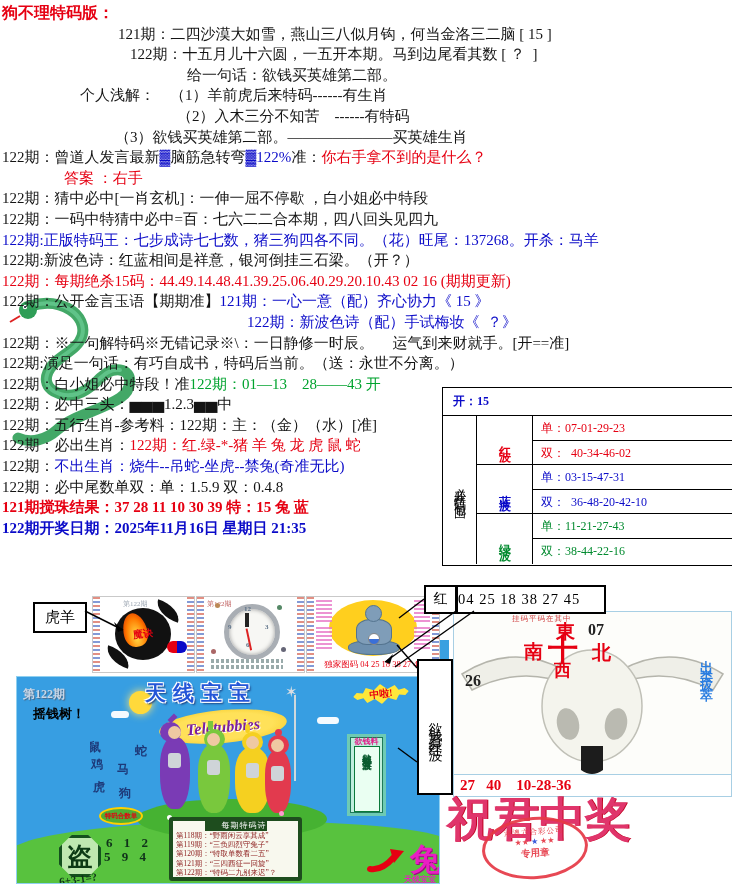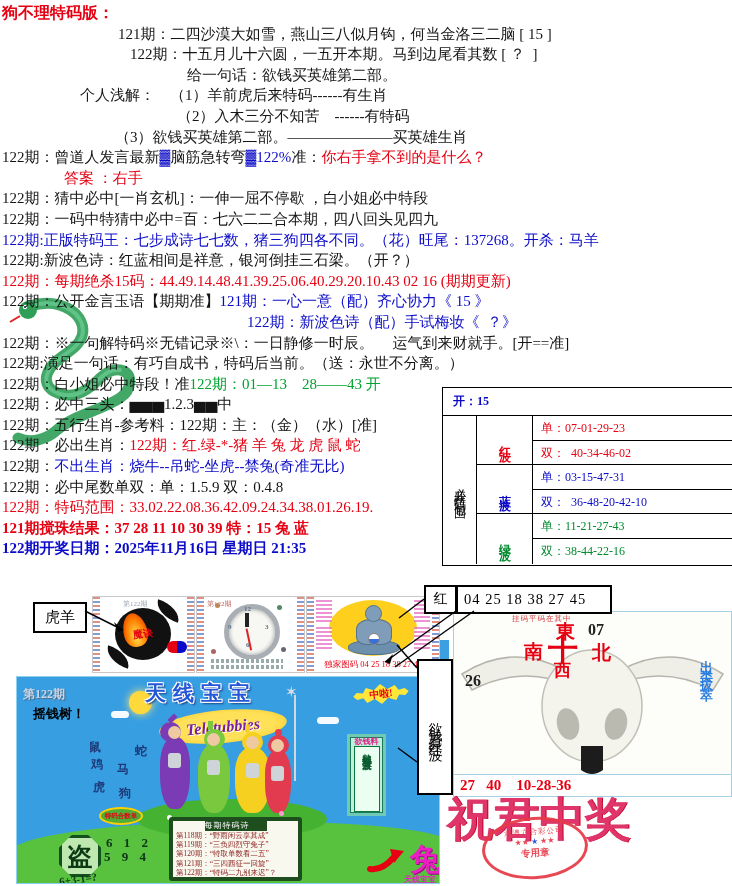--- a/index.html
+++ b/index.html
@@ -28,21 +28,21 @@
   .nob{border-bottom:none !important;}
   .val{border-bottom:1px solid #000;padding-left:8px;line-height:24.6px;white-space:pre;}
   .vtext{writing-mode:vertical-rl;text-orientation:upright;margin:auto;letter-spacing:4px;}
   .c-r{color:#e60012}.c-b{color:#0a0ac8}.c-g{color:#008a2e}
   
   .huyang{position:absolute;left:33px;top:602px;width:50px;height:27px;border:2px solid #000;background:#fff;
           text-align:center;font-size:15px;line-height:26px;z-index:2;}
   .hongbox{position:absolute;left:424px;top:585px;width:29px;height:25px;border:2px solid #000;background:#fff;
            text-align:center;font-size:14px;line-height:24px;z-index:3;}
   .numbox{position:absolute;left:456px;top:585px;width:146px;height:25px;border:2px solid #000;background:#fff;
-          font-size:14.5px;line-height:24px;padding-left:6px;letter-spacing:1px;z-index:3;white-space:pre;}
+          font-size:14.5px;line-height:24px;letter-spacing:1px;z-index:3;white-space:pre;}
   .yuqian{position:absolute;left:417px;top:659px;width:32px;height:132px;border:2px solid #000;background:#fff;
           display:flex;z-index:3;}
   .yuqian .vtext{font-size:14px;letter-spacing:5px;}
   
   .thumb{position:absolute;top:596px;height:75px;background:#fff;border:1px solid #c9c9c9;z-index:2;overflow:hidden;}
   .thumb::before,.thumb::after{content:"";position:absolute;top:0;bottom:0;width:7px;
      background:repeating-linear-gradient(180deg,#d86a5a 0 2px,#fff 2px 4px,#5a78c8 4px 6px,#fff 6px 8px);opacity:.75;}
   .thumb::before{left:0}.thumb::after{right:0}
   #thumb1{left:92px;width:101px}
   #thumb2{left:196px;width:107px}
@@ -133,21 +133,21 @@
      box-shadow:inset 0 0 0 1px #1e7a5a;box-sizing:border-box;}
   .p-frame-h{position:static;display:block;font-size:8px;color:#e0218a;font-weight:bold;text-align:center;line-height:9px;}
   .p-frame-box{position:static;display:flex;margin:0 auto;width:24px;height:64px;border:1.5px solid #0a7a3a;background:#eafff2;}
   .p-frame-box span{position:static;margin:0 auto;writing-mode:vertical-rl;text-orientation:upright;
      font-size:9.5px;color:#0a5c2f;font-weight:bold;letter-spacing:1px;}
   .p-oval{left:82px;top:130px;width:40px;height:14px;border:2px solid #ffd000;border-radius:50%;
      background:#4fae35;color:#e60012;font-size:6.5px;font-weight:bold;text-align:center;line-height:13px;white-space:nowrap;}
   .p-board{left:152px;top:140px;width:133px;height:64px;background:#f8f8ee;border:4px solid #1e4d1e;
      border-radius:3px;box-sizing:border-box;}
   .p-board-t{position:static;display:block;margin:0 auto;width:62px;background:#1e4d1e;color:#fff;
-     font-size:8px;text-align:left;line-height:10px;letter-spacing:1px;}
+     font-size:8px;text-align:right;line-height:10px;letter-spacing:1px;}
   .p-board-l{position:static;display:block;font-size:7.5px;color:#8b1a1a;line-height:9.2px;
      white-space:nowrap;padding-left:3px;}
   .p-oct{left:42px;top:158px;width:42px;height:42px;background:#bfe8b0;border:3px solid #14501e;box-sizing:border-box;
      clip-path:polygon(30% 0,70% 0,100% 30%,100% 70%,70% 100%,30% 100%,0 70%,0 30%);
      text-align:center;font-size:25px;font-weight:bold;color:#0c3a14;line-height:38px;}
   .p-nums1{left:89px;top:158px;font-size:13px;font-weight:bold;color:#10331a;letter-spacing:4px;}
   .p-nums2{left:87px;top:172px;font-size:13px;font-weight:bold;color:#10331a;letter-spacing:4px;}
   .p-eq{left:42px;top:196px;font-size:11px;font-weight:bold;color:#10331a;transform:rotate(-8deg);}
   .p-rabbit{left:393px;top:162px;font-size:31px;font-weight:bold;color:#e91ec3;text-shadow:1px 1px 0 #9a0a80;}
   .p-rabbit-sub{left:387px;top:197px;font-size:8px;color:#e91ec3;font-weight:bold;}
@@ -196,21 +196,20 @@
       <div class="line "><span class="k">122期：公开金言玉语【期期准】</span><span class="b">121期：一心一意（配）齐心协力《 15 》</span></div>
       <div class="line ml245"><span class="b">122期：新波色诗（配）手试梅妆《  ？》</span></div>
       <div class="line "><span class="k">122期：※一句解特码※无错记录※\：一日静修一时辰。　 运气到来财就手。[开==准]</span></div>
       <div class="line "><span class="k">122期:演足一句话：有巧自成书，特码后当前。（送：永世不分离。）</span></div>
       <div class="line "><span class="k">122期：白小姐必中特段！准</span><span class="g">122期：01—13　28——43 开</span></div>
       <div class="line "><span class="k">122期：必中三头：▅▅▅1.2.3▅▅中</span></div>
       <div class="line "><span class="k">122期：五行生肖-参考料：122期：主：（金）（水）[准]</span></div>
       <div class="line "><span class="k">122期：必出生肖：</span><span class="r">122期：红.绿-*-猪 羊 兔 龙 虎 鼠 蛇</span></div>
       <div class="line "><span class="k">122期：</span><span class="b">不出生肖：烧牛--吊蛇-坐虎--禁兔(奇准无比)</span></div>
       <div class="line "><span class="k">122期：必中尾数单双：单：1.5.9 双：0.4.8</span></div>
-      <div class="line "><span class="r">122期：特码范围：33.02.22.08.36.42.09.24.34.38.01.26.19.</span></div>
       <div class="line bold"><span class="r">121期搅珠结果：37 28 11 10 30 39 特：15 兔 蓝</span></div>
       <div class="line bold"><span class="b">122期开奖日期：2025年11月16日 星期日 21:35</span></div>
     </div>
 
   <div class="spec-table">
     <div class="t-head">
       <span>开：15</span>
     </div>
     <div class="t-grid">
       <div class="span6">

